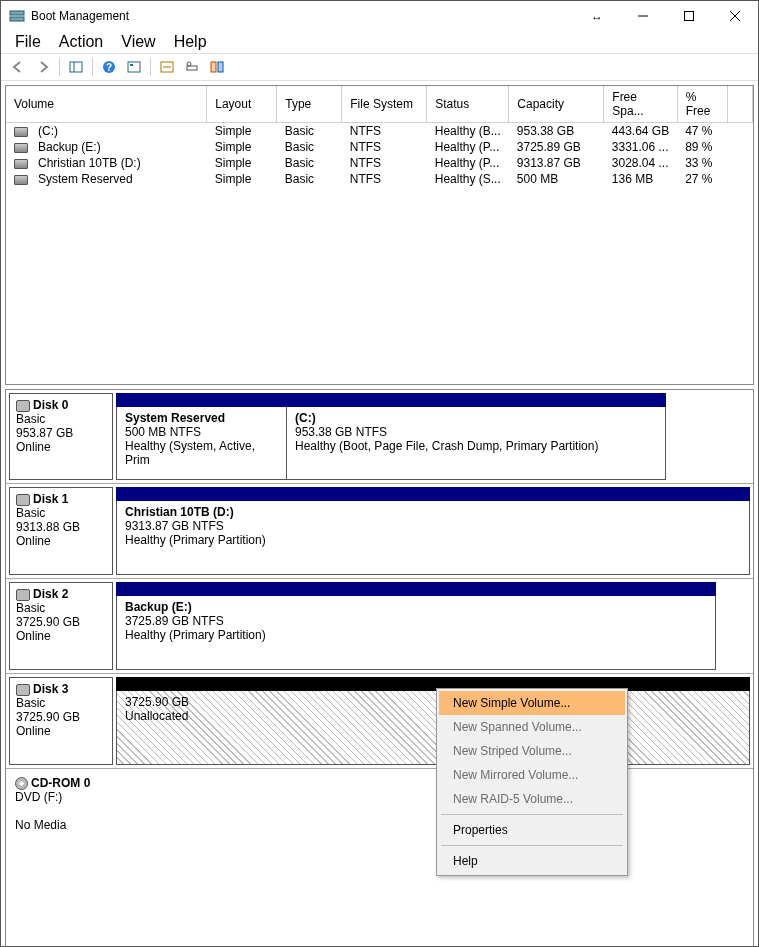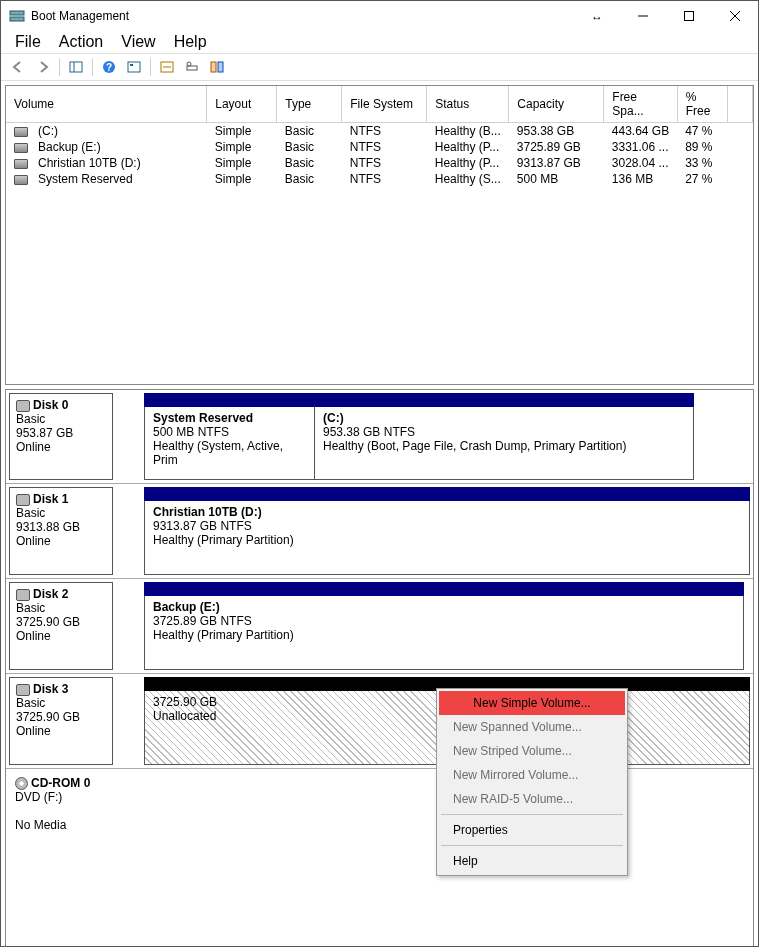--- a/index.html
+++ b/index.html
@@ -26,40 +26,40 @@
 
 .vollist { border: 1px solid #888; margin: 4px; height: 300px; overflow: hidden; }
 .vollist table { width: 100%; border-collapse: collapse; font-size: 12px; }
 .vollist th { text-align: left; font-weight: normal; padding: 4px 8px; border-right: 1px solid #d0d0d0; border-bottom: 1px solid #d0d0d0; background: #fff; }
 .vollist td { padding: 1px 8px; white-space: nowrap; }
 .vollist td.volicon { padding-right:2px; width:18px; }
 .driveicon { display:inline-block; width:14px; height:10px; background:linear-gradient(#ccc,#888); border:1px solid #555; border-radius:1px; vertical-align:middle; }
 
 
 .diskpane { border: 1px solid #888; margin: 0 4px 4px 4px; height: 558px; overflow: hidden; background:#fff; }
-.diskrow { display: flex; border-bottom: 1px solid #aaa; gap: 28px; }
+.diskrow { display: flex; border-bottom: 1px solid #aaa; }
 .diskinfo { width: 104px; border: 1px solid #555; margin:3px 3px; padding: 4px 6px; background:#fff; }
 .diskinfo .dname { font-weight: bold; }
 .diskparts { flex:1; margin:3px 3px 3px 0; display:flex; flex-direction:column; }
 .partheader { height: 14px; background: #000080; }
 .partheader.black { background:#000; }
 .partbody { flex:1; display:flex; border:1px solid #555; border-top:none; }
 .part { border-right:1px solid #555; padding:4px 8px; }
 .part:last-child { border-right:none; }
 .part .pname { font-weight:bold; }
 
 .unalloc-pattern {
   background: repeating-linear-gradient(45deg, #fff, #fff 4px, #bbb 4px, #bbb 5px),
               repeating-linear-gradient(-45deg, transparent, transparent 4px, #bbb 4px, #bbb 5px);
 }
 
 
 .ctxmenu { position: absolute; left: 436px; top: 688px; width: 192px; background: #f0f0f0; border: 1px solid #999; box-shadow: 2px 2px 4px rgba(0,0,0,.25); padding:2px; font-size:12px; z-index:100; }
 .ctxmenu .ctxitem { padding: 5px 14px; }
-.ctxmenu .ctxitem.hl { background:#ef4444;text-align:center; }
+.ctxmenu .ctxitem.hl { background:#fdba74; }
 .ctxmenu .ctxitem.disabled { color:#6d6d6d; }
 .ctxmenu .ctxsep { height:1px; background:#c0c0c0; margin:3px 2px; }
 
 
 .legend { border-top:1px solid #888; margin: 0 4px; padding:6px 8px; font-size:12px; display:flex; gap:18px; align-items:center; }
 .legend .swatch { display:inline-block; width:12px; height:12px; margin-right:4px; vertical-align:middle; }
 .legend .swatch.unalloc { background:#000; }
 .legend .swatch.primary { background:#000080; }
 
 .diskicon { display:inline-block; width:14px; height:12px; background:#bbb; border:1px solid #555; border-radius:2px; vertical-align:middle; margin-right:3px; }

